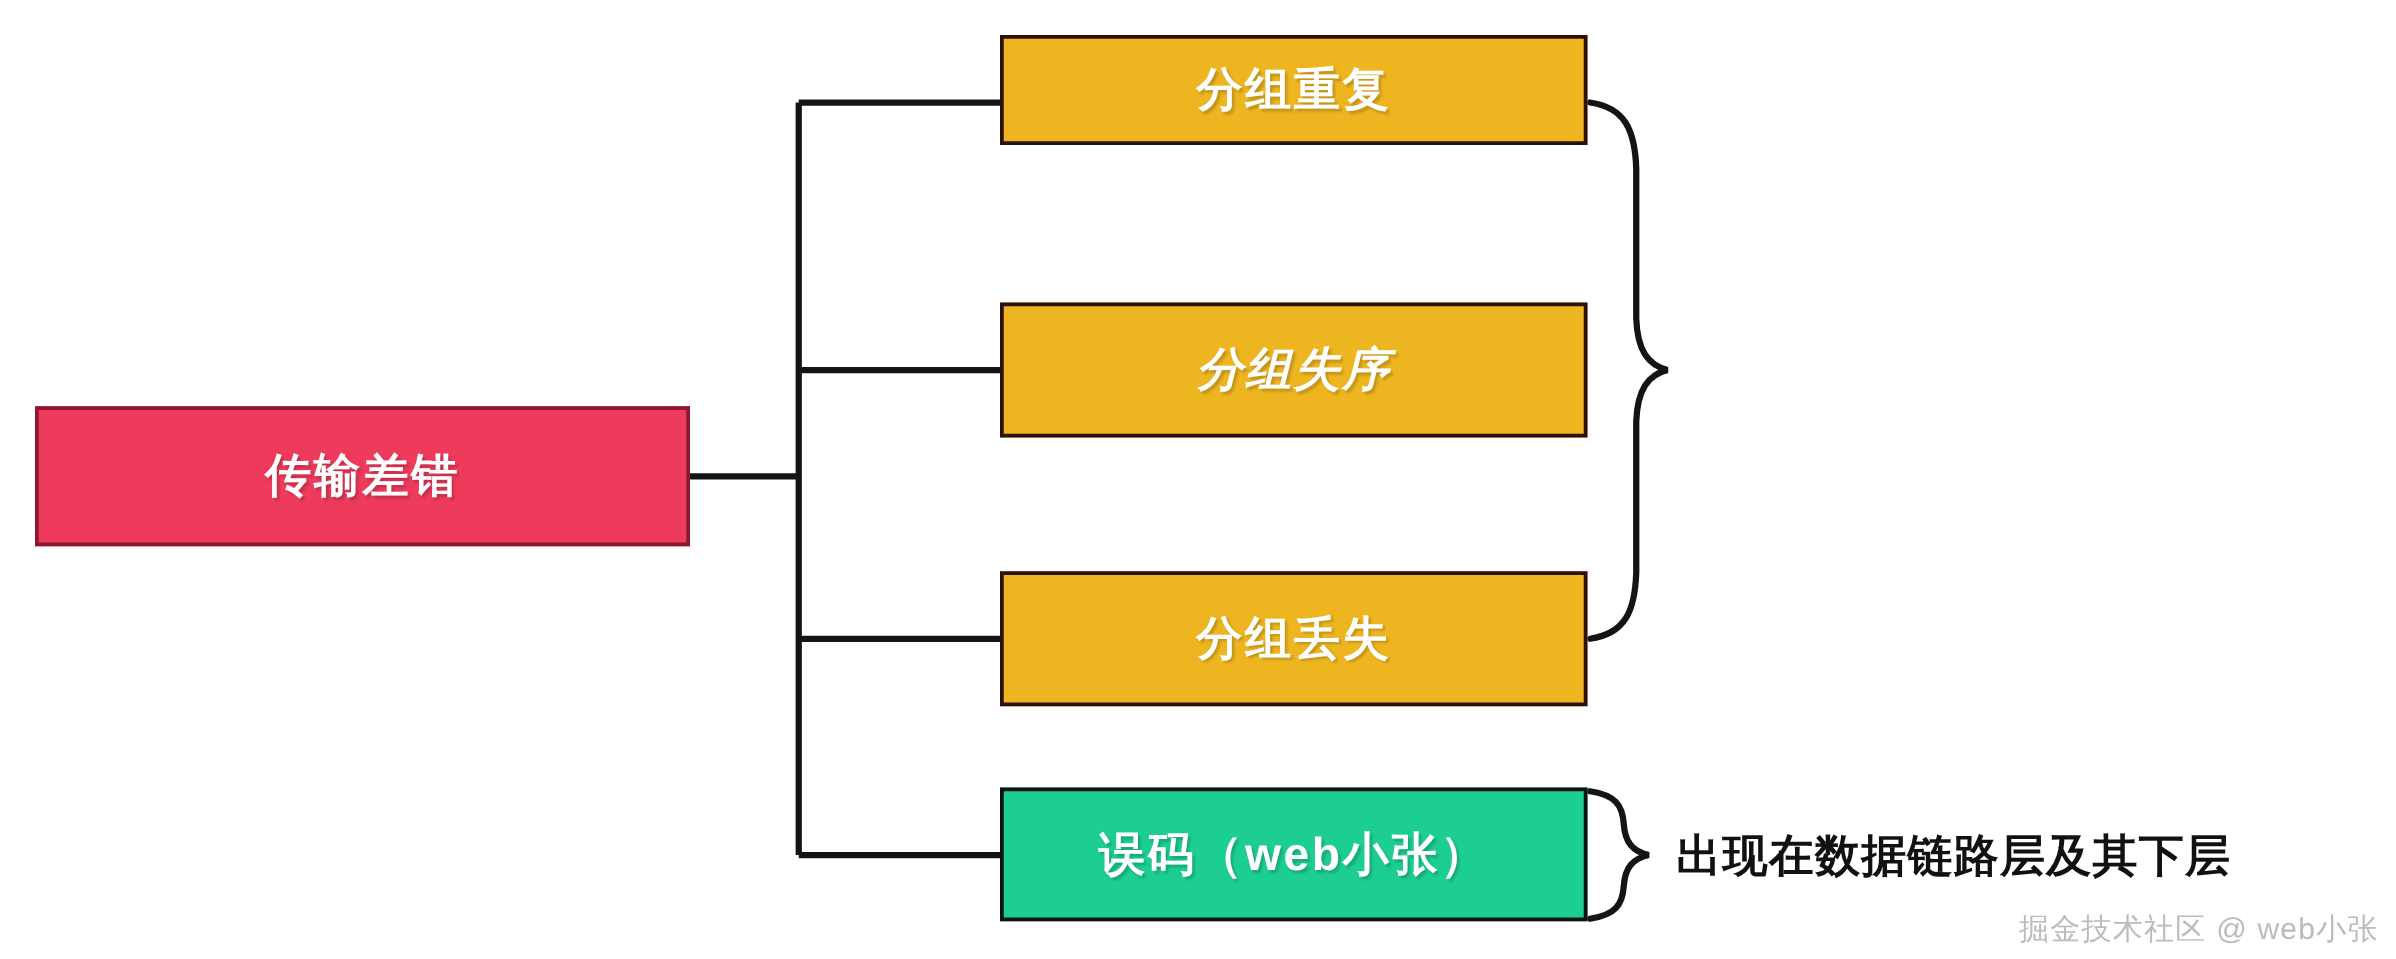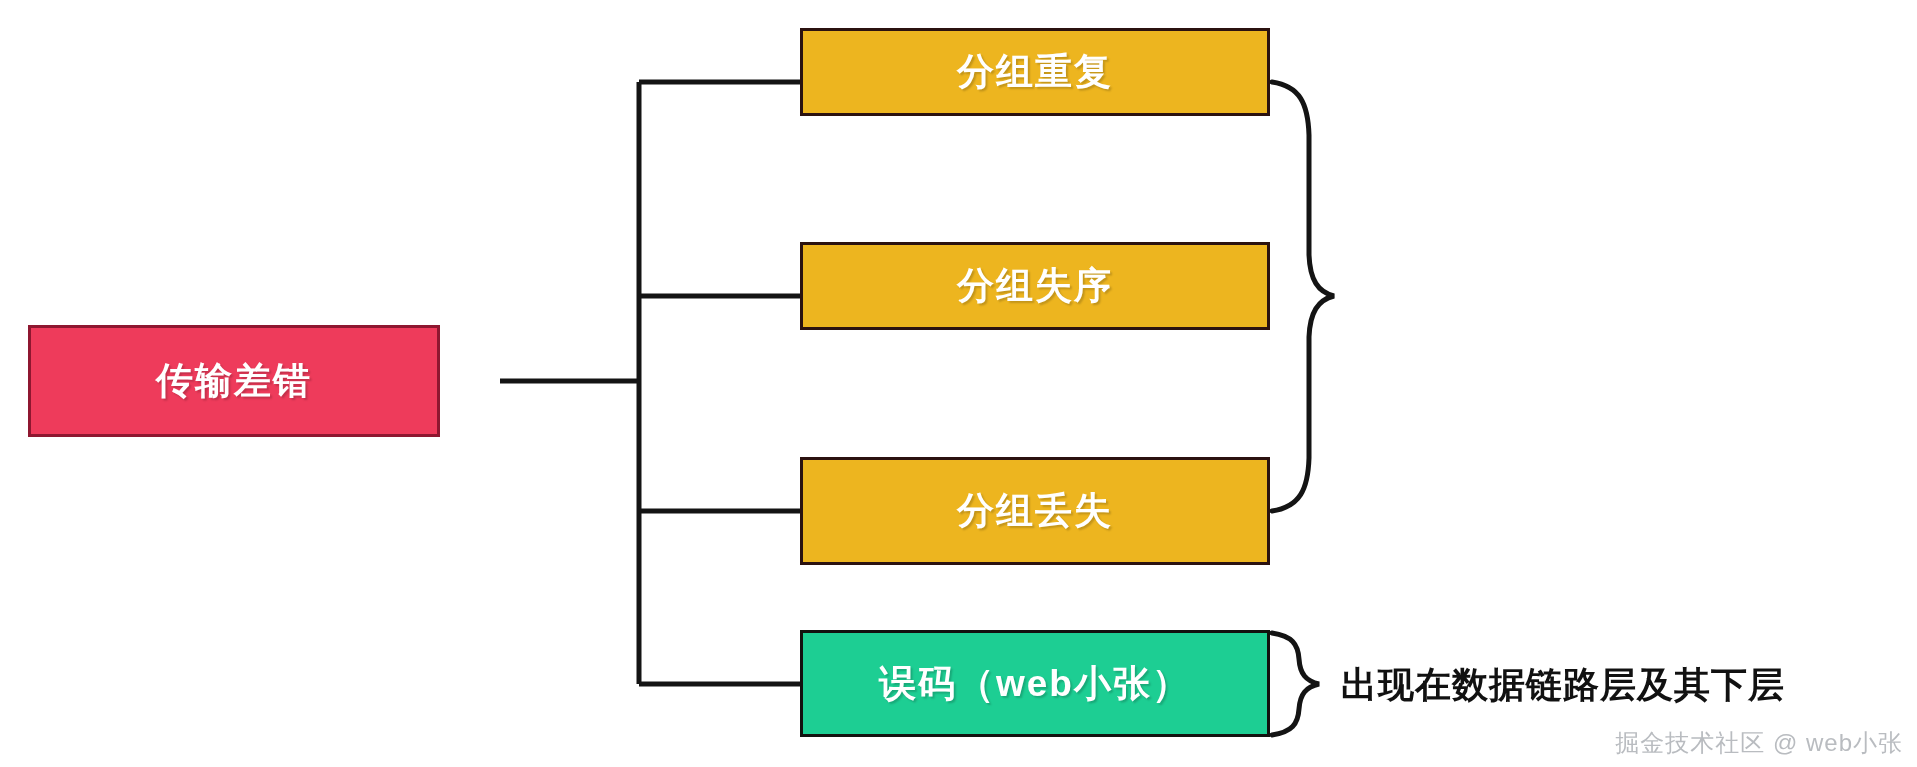--- a/index.html
+++ b/index.html
@@ -103,29 +103,29 @@
                C 1308 489, 1300 507, 1272 511"></path>
 
       <path d="M 1272 633
                C 1292 636, 1298 644, 1299 659
                C 1300 674, 1306 681, 1319 684
                C 1306 687, 1300 694, 1299 709
                C 1298 724, 1292 732, 1272 735"></path>
     </g>
   </svg>
 
-  <div class="node node-root" style="left:28px; top:325px; width:412px; height:112px;">
+  <div class="node node-root" style="left:28px; top:325px; width:524px; height:112px;">
     <span>传输差错</span>
   </div>
 
   <div class="node node-warn" style="left:800px; top:28px; width:470px; height:88px;">
     <span>分组重复</span>
   </div>
 
-  <div class="node node-warn" style="left:800px; top:242px; width:470px; height:88px;">
+  <div class="node node-warn" style="left:800px; top:242px; width:470px; height:108px;font-style:italic;">
     <span>分组失序</span>
   </div>
 
   <div class="node node-warn" style="left:800px; top:457px; width:470px; height:108px;">
     <span>分组丢失</span>
   </div>
 
   <div class="node node-ok" style="left:800px; top:630px; width:470px; height:107px;">
     <span>误码（web小张）</span>
   </div>

